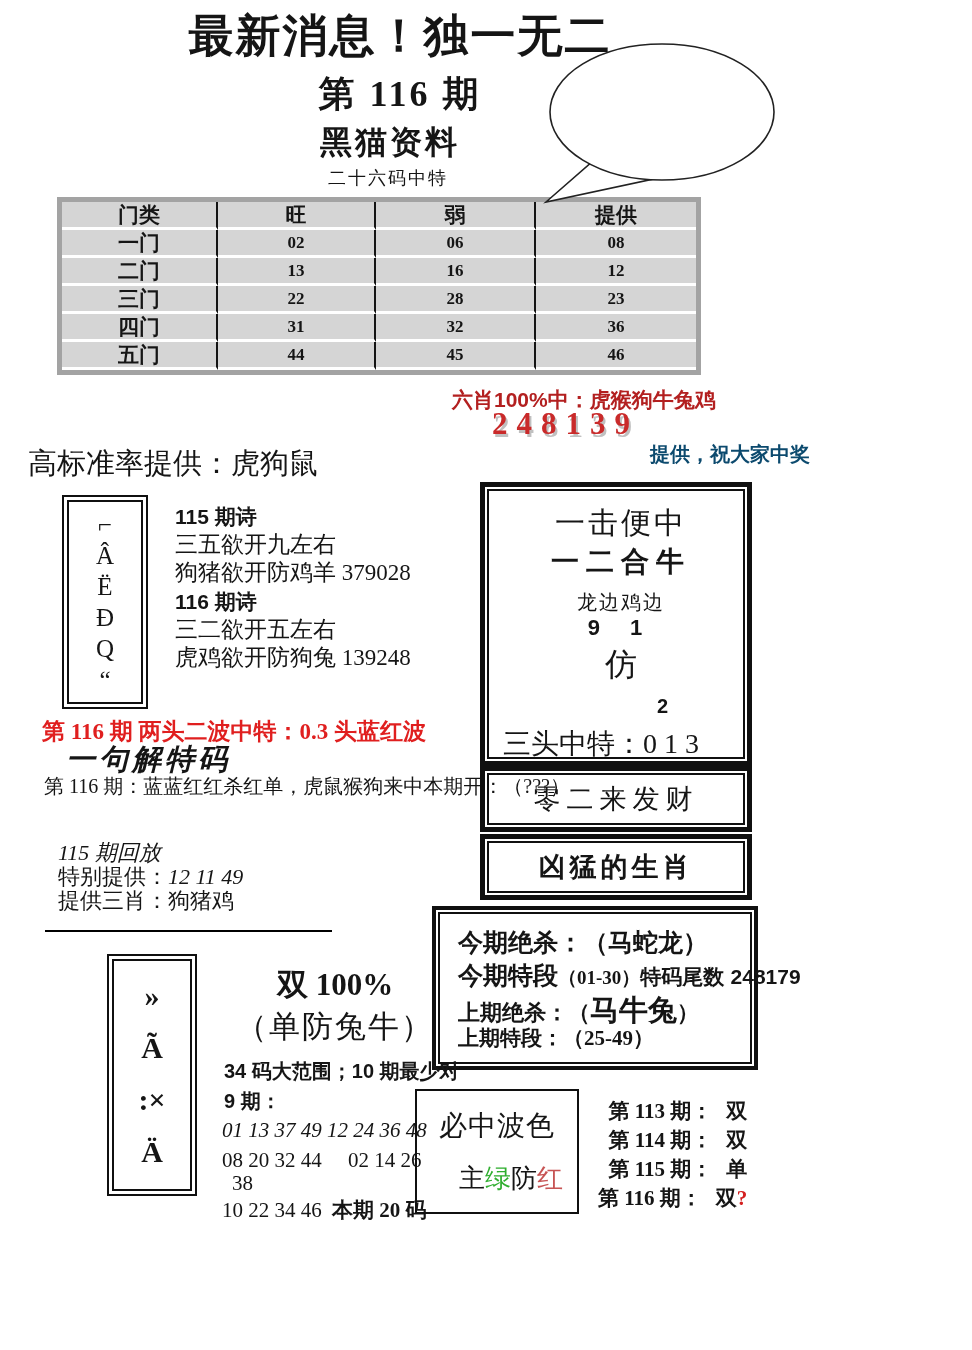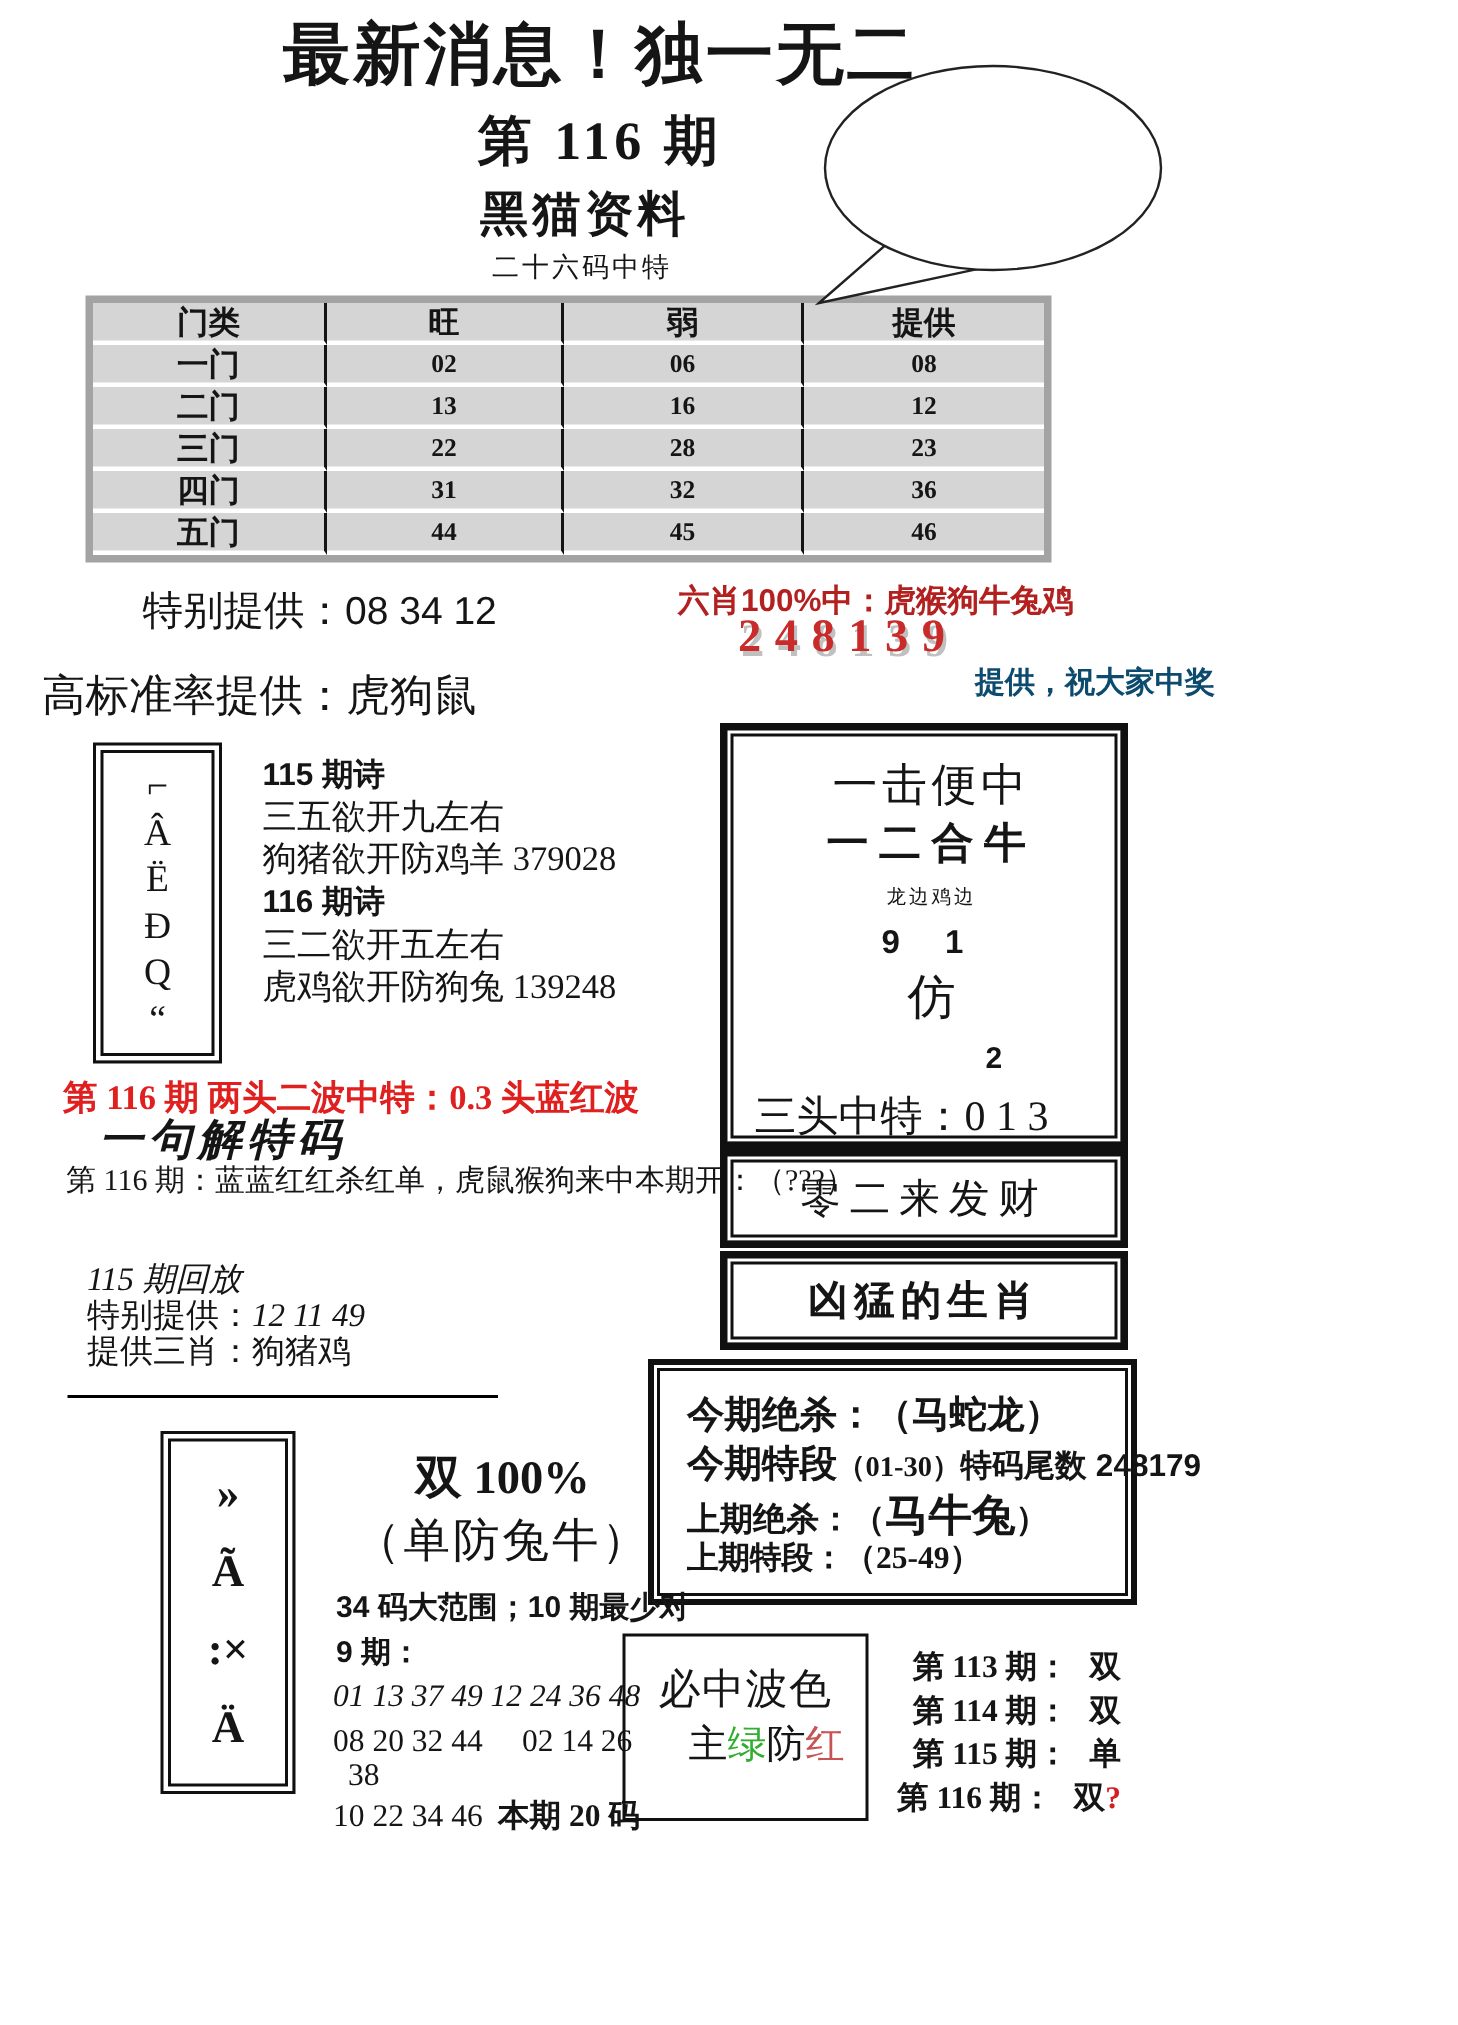--- a/index.html
+++ b/index.html
@@ -67,21 +67,21 @@
   .wave-115     { left:44px; top:799px; font-size:20px; }
 
   .replay{ left:58px; top:841px; font-size:22px; line-height:24px; }
   .replay .it{ font-style:italic; }
   .divider{ left:45px; top:930px; width:287px; height:2px; background:#000; }
 
   
   .strike-box{ left:480px; top:482px; width:272px; height:284px; }
   .strike-box .l1{ left:0; top:16px;  width:272px; font-size:30px; letter-spacing:3px; }
   .strike-box .l2{ left:0; top:56px;  width:272px; font-size:28px; font-weight:700; letter-spacing:7px; }
-  .strike-box .l3{ left:0; top:102px; width:272px; font-size:13px; letter-spacing:2px; }
+  .strike-box .l3{ left:0; top:102px; width:272px; font-size:20px; letter-spacing:2px; }
   .strike-box .l4{ left:0; top:128px; width:272px; font-size:22px; font-weight:700;
                    font-family:"Liberation Sans","DejaVu Sans",sans-serif; letter-spacing:12px; }
   .strike-box .l5{ left:0; top:156px; width:272px; font-size:32px; }
   .strike-box .l6{ left:172px; top:208px; font-size:20px; font-weight:700;
                    font-family:"Liberation Sans","DejaVu Sans",sans-serif; }
   .strike-box .l7{ left:18px; top:238px; font-size:28px; }
 
   .fortune-box{ left:480px; top:766px; width:272px; height:66px;
     display:flex; align-items:center; justify-content:center; font-size:27px; letter-spacing:6px; }
   .fierce-box { left:480px; top:834px; width:272px; height:66px;
@@ -111,21 +111,21 @@
                font-family:"Liberation Sans","DejaVu Sans",sans-serif; }
   .dbl-n1{ left:222px; top:1118px; font-size:21px;font-style:italic; }
   .dbl-n2{ left:222px; top:1146px; font-size:21px; }
   .dbl-n3{ left:232px; top:1171px; font-size:21px; }
   .dbl-n4{ left:222px; top:1198px; font-size:21px; }
   .dbl-n4b{ left:332px; top:1196px; font-size:21px; font-weight:700; }
 
   
   .color-box{ left:415px; top:1089px; width:164px; height:125px; border:2px solid #101010; }
   .color-box .t{ left:0; top:16px; width:160px; font-size:28px; letter-spacing:1px; }
-  .color-box .s{ left:0; top:54px; width:188px; font-size:26px; }
+  .color-box .s{ left:0; top:70px; width:188px; font-size:26px; }
   .green{ color:#2fae2f; }
   .mred { color:#c75454; }
   .red  { color:#d42020; }
 
   .history{ left:598px; top:1097px; font-size:21px; font-weight:700; line-height:29px;text-align:right; }
   .hist-row .v{ margin-left:14px; }
 </style>
 </head>
 <body>
 
@@ -166,23 +166,20 @@
     <div class="cell num">31</div>
     <div class="cell num">32</div>
     <div class="cell num">36</div>
 
     <div class="cell">五门</div>
     <div class="cell num">44</div>
     <div class="cell num">45</div>
     <div class="cell num">46</div>
   </div>
 
-  <div class="abs special-offer">
-    <span>特别提供：</span><span class="n sans">08 34 12</span>
-  </div>
   <div class="abs six-headline">六肖100%中：虎猴狗牛兔鸡</div>
   <div class="abs six-numbers">248139</div>
   <div class="abs six-wish">提供，祝大家中奖</div>
   <div class="abs high-standard">高标准率提供：虎狗鼠</div>
 
   <div class="abs dbox poem-glyph-box">
     <span>⌐</span>
     <span>Â</span>
     <span>Ë</span>
     <span>Ð</span>

